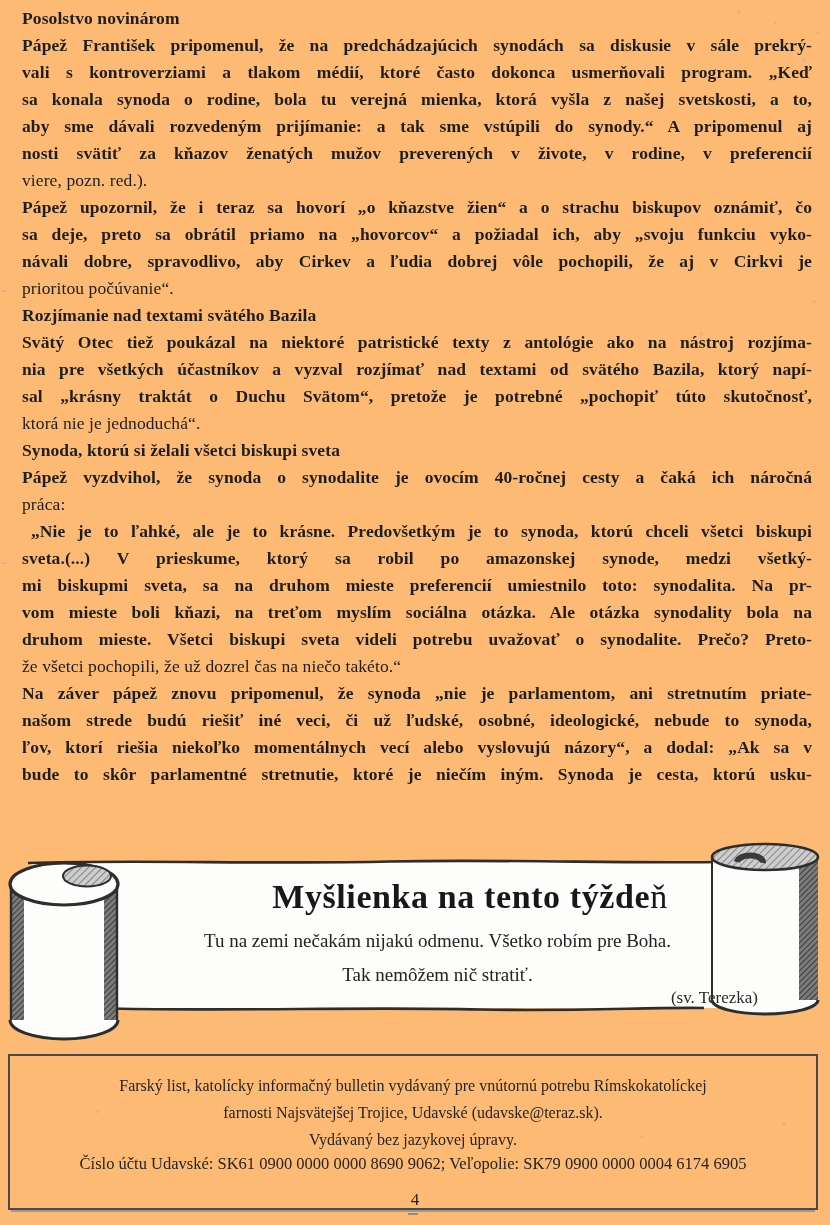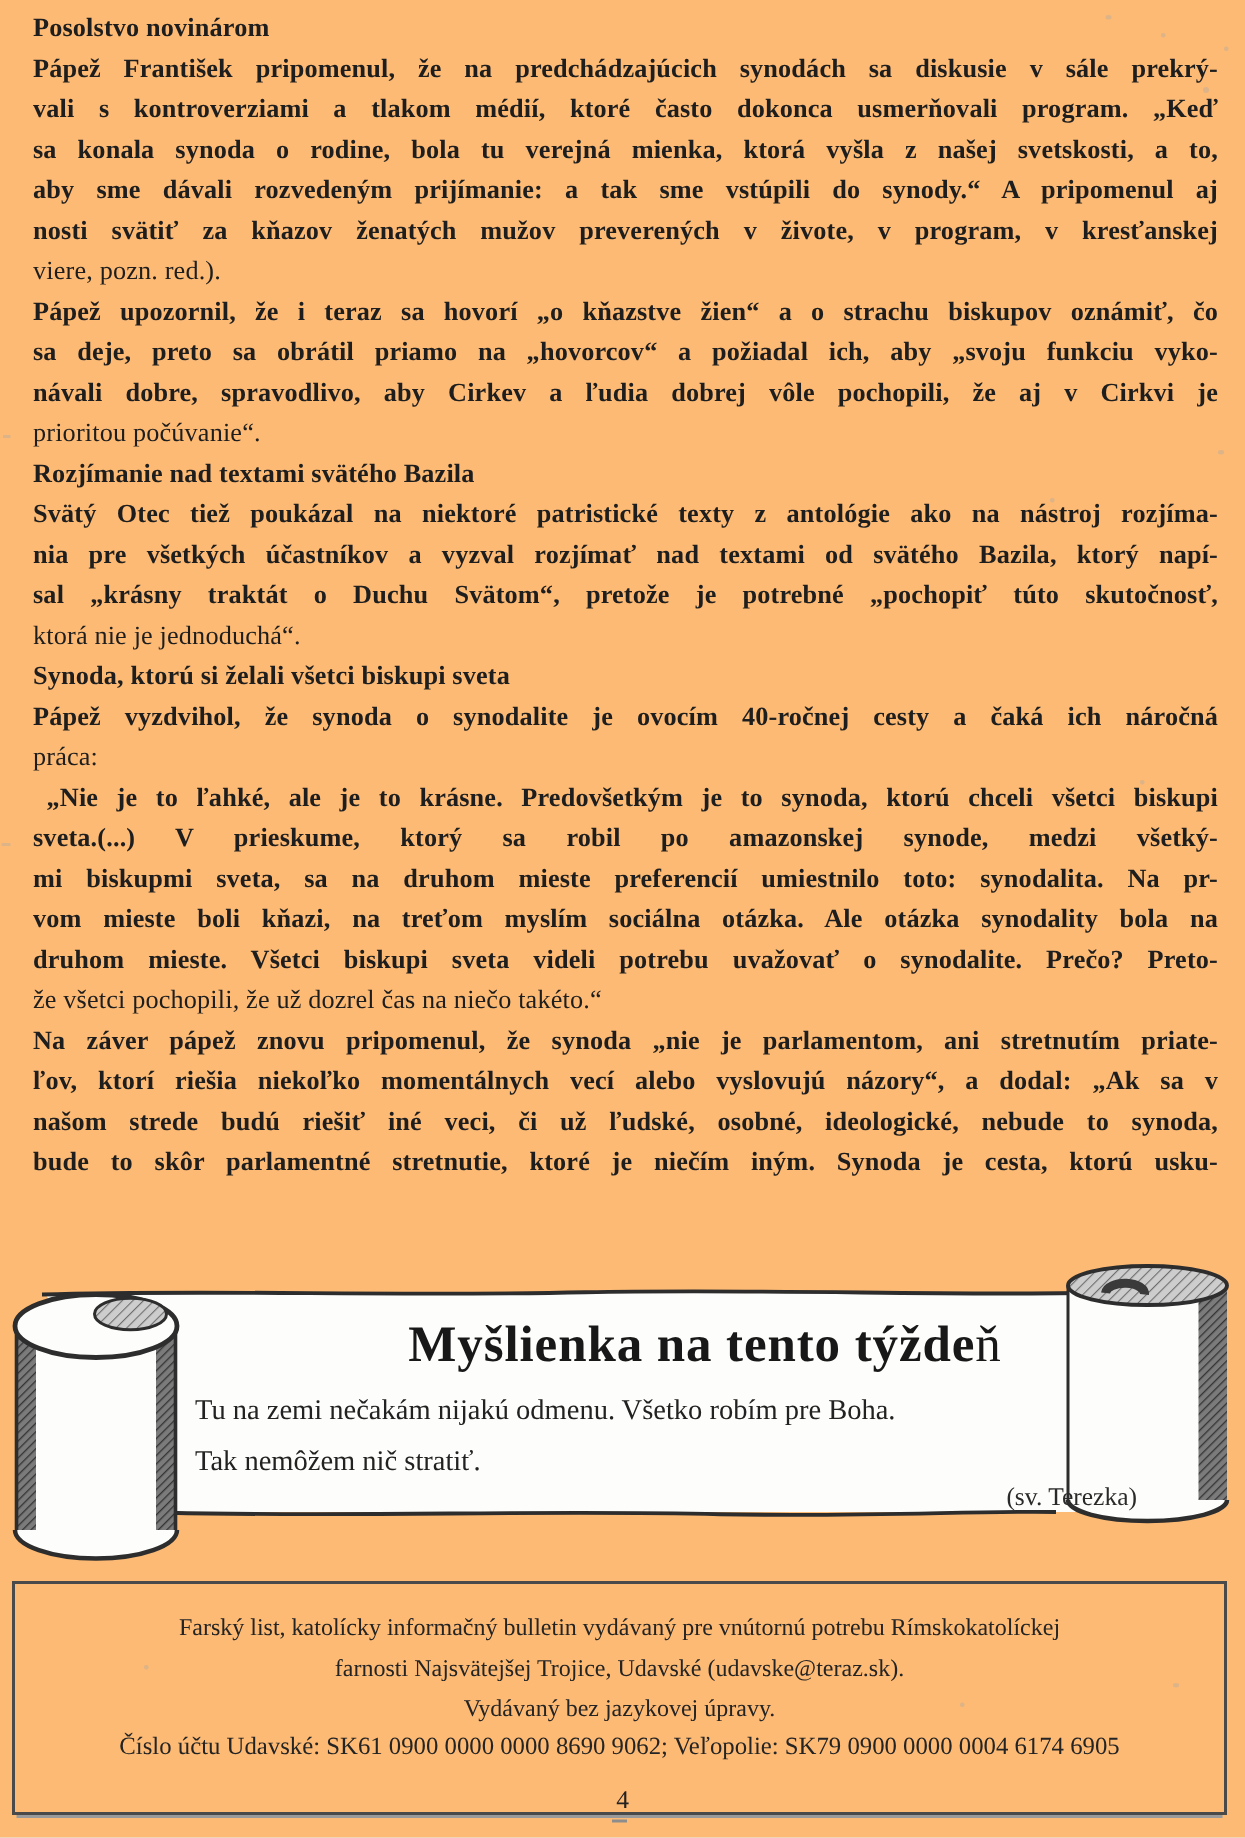--- a/index.html
+++ b/index.html
@@ -20,21 +20,21 @@
   .indent{text-indent:9px;}
   
   .scroll-wrap{position:absolute; left:0; top:842px; width:830px; height:212px;}
   .scroll-svg{position:absolute; left:0; top:0;}
   .scroll-title{
     position:absolute; left:150px; top:36px; width:640px; text-align:center;
     font-size:34px; font-weight:bold; letter-spacing:0.6px; color:#181818;
   }
   .scroll-title .title-tail{font-weight:normal;}
   .scroll-quotes{
-    position:absolute; left:130px; top:82px; width:615px; text-align:left;
+    position:absolute; left:130px; top:82px; width:615px; text-align:center;
     font-size:19px; line-height:34px; color:#222;
   }
   .scroll-attrib{
     position:absolute; right:72px; top:146px; width:300px; text-align:right;
     font-size:17px; color:#2a2a2a;
   }
   
   .footer-box{
     position:absolute; left:8px; top:1054px; width:810px; height:156px;
     border:2px solid #4a4a4a; box-sizing:border-box;
@@ -64,21 +64,21 @@
 
 <div id="page">
 
   <div class="article">
       <div class="heading">Posolstvo novinárom</div>
       <div class="para">
         <div class="jline">Pápež František pripomenul, že na predchádzajúcich synodách sa diskusie v sále prekrý-</div>
         <div class="jline">vali s kontroverziami a tlakom médií, ktoré často dokonca usmerňovali program. „Keď</div>
         <div class="jline">sa konala synoda o rodine, bola tu verejná mienka, ktorá vyšla z našej svetskosti, a to,</div>
         <div class="jline">aby sme dávali rozvedeným prijímanie: a tak sme vstúpili do synody.“ A pripomenul aj</div>
-        <div class="jline">nosti svätiť za kňazov ženatých mužov preverených v živote, v program, v kresťanskej</div>
+        <div class="jline">nosti svätiť za kňazov ženatých mužov preverených v živote, v rodine, v preferencií</div>
         <div class="lline">viere, pozn. red.).</div>
       </div>
       <div class="para">
         <div class="jline">Pápež upozornil, že i teraz sa hovorí „o kňazstve žien“ a o strachu biskupov oznámiť, čo</div>
         <div class="jline">sa deje, preto sa obrátil priamo na „hovorcov“ a požiadal ich, aby „svoju funkciu vyko-</div>
         <div class="jline">návali dobre, spravodlivo, aby Cirkev a ľudia dobrej vôle pochopili, že aj v Cirkvi je</div>
         <div class="lline">prioritou počúvanie“.</div>
       </div>
       <div class="heading">Rozjímanie nad textami svätého Bazila</div>
       <div class="para">
@@ -95,22 +95,22 @@
       <div class="para">
         <div class="jline indent">„Nie je to ľahké, ale je to krásne. Predovšetkým je to synoda, ktorú chceli všetci biskupi</div>
         <div class="jline">sveta.(...) V prieskume, ktorý sa robil po amazonskej synode, medzi všetký-</div>
         <div class="jline">mi biskupmi sveta, sa na druhom mieste preferencií umiestnilo toto: synodalita. Na pr-</div>
         <div class="jline">vom mieste boli kňazi, na treťom myslím sociálna otázka. Ale otázka synodality bola na</div>
         <div class="jline">druhom mieste. Všetci biskupi sveta videli potrebu uvažovať o synodalite. Prečo? Preto-</div>
         <div class="lline">že všetci pochopili, že už dozrel čas na niečo takéto.“</div>
       </div>
       <div class="para">
         <div class="jline">Na záver pápež znovu pripomenul, že synoda „nie je parlamentom, ani stretnutím priate-</div>
+        <div class="jline">našom strede budú riešiť iné veci, či už ľudské, osobné, ideologické, nebude to synoda,</div>
         <div class="jline">ľov, ktorí riešia niekoľko momentálnych vecí alebo vyslovujú názory“, a dodal: „Ak sa v</div>
-        <div class="jline">našom strede budú riešiť iné veci, či už ľudské, osobné, ideologické, nebude to synoda,</div>
         <div class="jline">bude to skôr parlamentné stretnutie, ktoré je niečím iným. Synoda je cesta, ktorú usku-</div>
       </div>
     </div>
 
   <div class="scroll-wrap">
     <svg class="scroll-svg" width="830" height="212" viewBox="0 0 830 212">
       <defs>
         <pattern id="ht" width="5" height="5" patternUnits="userSpaceOnUse" patternTransform="rotate(45)">
           <rect width="5" height="5" fill="#cdcdcd"></rect>
           <line x1="0" y1="0" x2="0" y2="5" stroke="#6e6e6e" stroke-width="1.5"></line>

